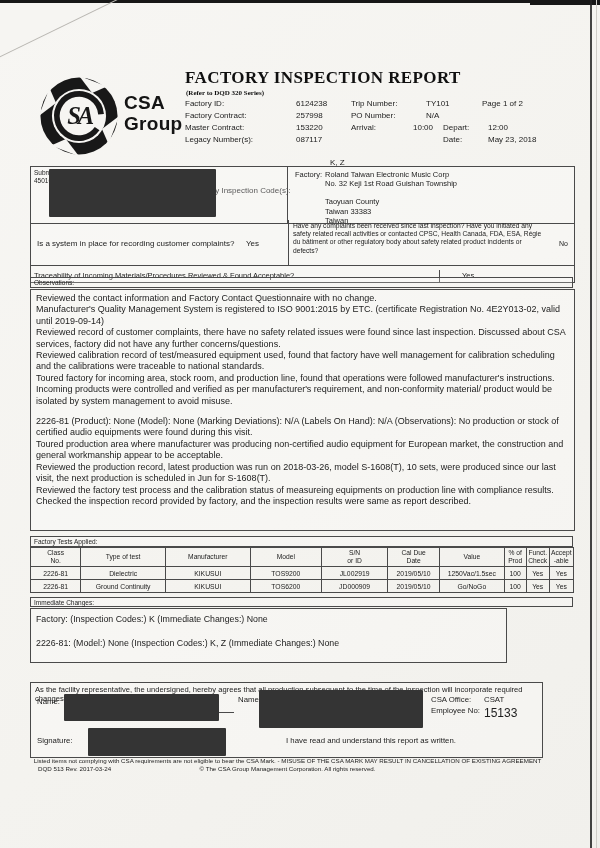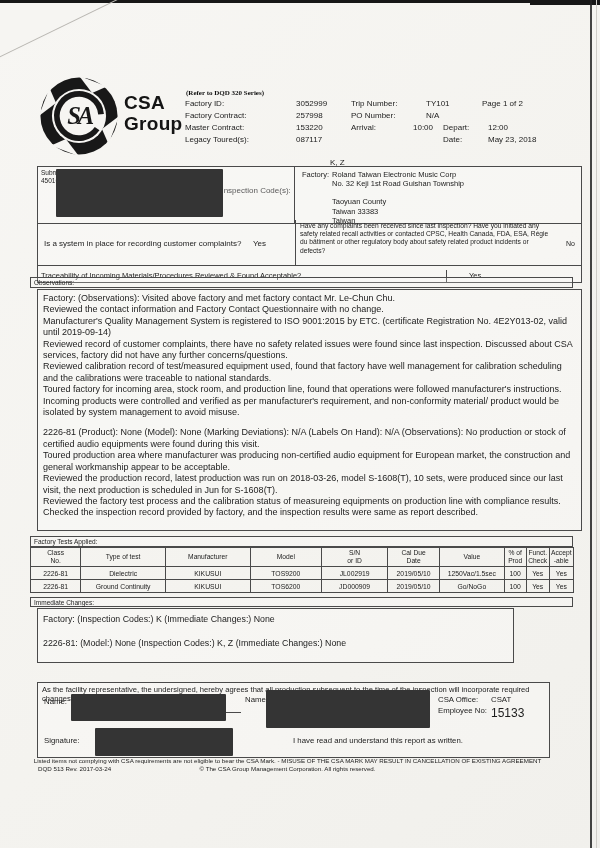--- a/index.html
+++ b/index.html
@@ -36,21 +36,21 @@
   .hl2{left:166px;}
   .hv2a{left:241px;}
   .hv2b{left:228px;}
   .hl3{left:258px;}
   .hv3{left:303px;}
   .hpage{left:297px;}
   .summary-label{position:absolute;left:185px;top:158px;font-size:8px;margin-top:28px;}
   .summary-value{position:absolute;left:330px;top:158px;font-size:8px;}
 
   
-  .box{position:absolute;border:1px solid #4a4a4a;background:rgba(255,255,255,.25);margin-left:7px;}
+  .box{position:absolute;border:1px solid #4a4a4a;background:rgba(255,255,255,.25);}
   .strip{position:absolute;border:1px solid #4a4a4a;font-size:6.5px;padding:1px 0 0 3px;box-sizing:border-box;background:rgba(255,255,255,.2);}
 
   
   .sub-box{left:30px;top:166px;width:543px;height:115px;}
   .sub-r1{position:absolute;top:0;left:0;width:543px;height:56px;border-bottom:1px solid #4a4a4a;}
   .sub-r1-left{position:absolute;top:0;left:0;width:256px;height:56px;border-right:1px solid #4a4a4a;}
   .sub-label{position:absolute;left:3px;top:2px;font-size:6.5px;line-height:7.5px;}
   .r-submittor{left:18px;top:2px;width:167px;height:48px;}
   .sub-r1-right{position:absolute;top:0;left:257px;width:286px;height:56px;}
   .fact-label{position:absolute;left:7px;top:3px;font-size:7.5px;}
@@ -129,45 +129,46 @@
     </g>
     <circle cx="50" cy="50" r="33" fill="#f6f5f2"></circle>
     <circle cx="50" cy="50" r="27" fill="none" stroke="#181818" stroke-width="7" stroke-dasharray="150 25" transform="rotate(35 50 50)"></circle>
     <text x="50" y="60" text-anchor="middle" font-family="Liberation Serif, serif" font-weight="bold" font-style="italic" font-size="30" letter-spacing="-4" fill="#181818">SA</text>
   </svg>
   <div class="logo-word">
     <div>CSA</div>
     <div>Group</div>
   </div>
 
+  <div class="title">FACTORY INSPECTION REPORT</div>
   <div class="subtitle">(Refer to DQD 320 Series)</div>
 
   <div class="hrow" style="top:99px;">
     <span class="hl1">Factory ID:</span>
-    <span class="hv1">3052999</span>
+    <span class="hv1">6124238</span>
     <span class="hl2">Trip Number:</span>
     <span class="hv2a">TY101</span>
     <span class="hpage">Page 1 of 2</span>
   </div>
   <div class="hrow" style="top:111px;">
     <span class="hl1">Factory Contract:</span>
     <span class="hv1">257998</span>
     <span class="hl2">PO Number:</span>
     <span class="hv2a">N/A</span>
   </div>
   <div class="hrow" style="top:123px;">
     <span class="hl1">Master Contract:</span>
     <span class="hv1">153220</span>
     <span class="hl2">Arrival:</span>
     <span class="hv2b">10:00</span>
     <span class="hl3">Depart:</span>
     <span class="hv3">12:00</span>
   </div>
   <div class="hrow" style="top:135px;">
-    <span class="hl1">Legacy Toured(s):</span>
+    <span class="hl1">Legacy Number(s):</span>
     <span class="hv1">087117</span>
     <span class="hl3">Date:</span>
     <span class="hv3">May 23, 2018</span>
   </div>
   <div class="summary-label">Summary Inspection Code(s):</div>
   <div class="summary-value">K, Z</div>
 
   <div class="box sub-box">
     <div class="sub-r1">
       <div class="sub-r1-left">
@@ -201,21 +202,20 @@
       <span class="trace-text">Traceability of Incoming Materials/Procedures Reviewed &amp; Found Acceptable?</span>
       <div class="trace-cell">
         <span class="trace-ans">Yes</span>
       </div>
     </div>
   </div>
 
   <div class="strip obs-strip">Observations:</div>
   <div class="box obs-box">
     <div class="obs-text">
-      <div>Factory: (Observations): Visited above factory and met factory contact Mr. Le-Chun Chu.</div>
       <div>Reviewed the contact information and Factory Contact Questionnaire with no change.</div>
       <div>Manufacturer's Quality Management System is registered to ISO 9001:2015 by ETC. (certificate Registration No. 4E2Y013-02, valid until 2019-09-14)</div>
       <div>Reviewed record of customer complaints, there have no safety related issues were found since last inspection. Discussed about CSA services, factory did not have any further concerns/questions.</div>
       <div>Reviewed calibration record of test/measured equipment used, found that factory have well management for calibration scheduling and the calibrations were traceable to national standards.</div>
       <div>Toured factory for incoming area, stock room, and production line, found that operations were followed manufacturer's instructions. Incoming products were controlled and verified as per manufacturer's requirement, and non-conformity material/ product would be isolated by system management to avoid misuse.</div>
       <div class="para-gap"></div>
       <div>2226-81 (Product): None (Model): None  (Marking Deviations): N/A (Labels On Hand): N/A (Observations): No production or stock of certified audio equipments were found during this visit.</div>
       <div>Toured production area where manufacturer was producing non-certified audio equipment for European market, the construction and general workmanship appear to be acceptable.</div>
       <div>Reviewed the production record, latest production was run on 2018-03-26, model S-1608(T), 10 sets, were produced since our last visit, the next production is scheduled in Jun for S-1608(T).</div>
       <div>Reviewed the factory test process and the calibration status of measureing equipments on production line with compliance results.</div>

